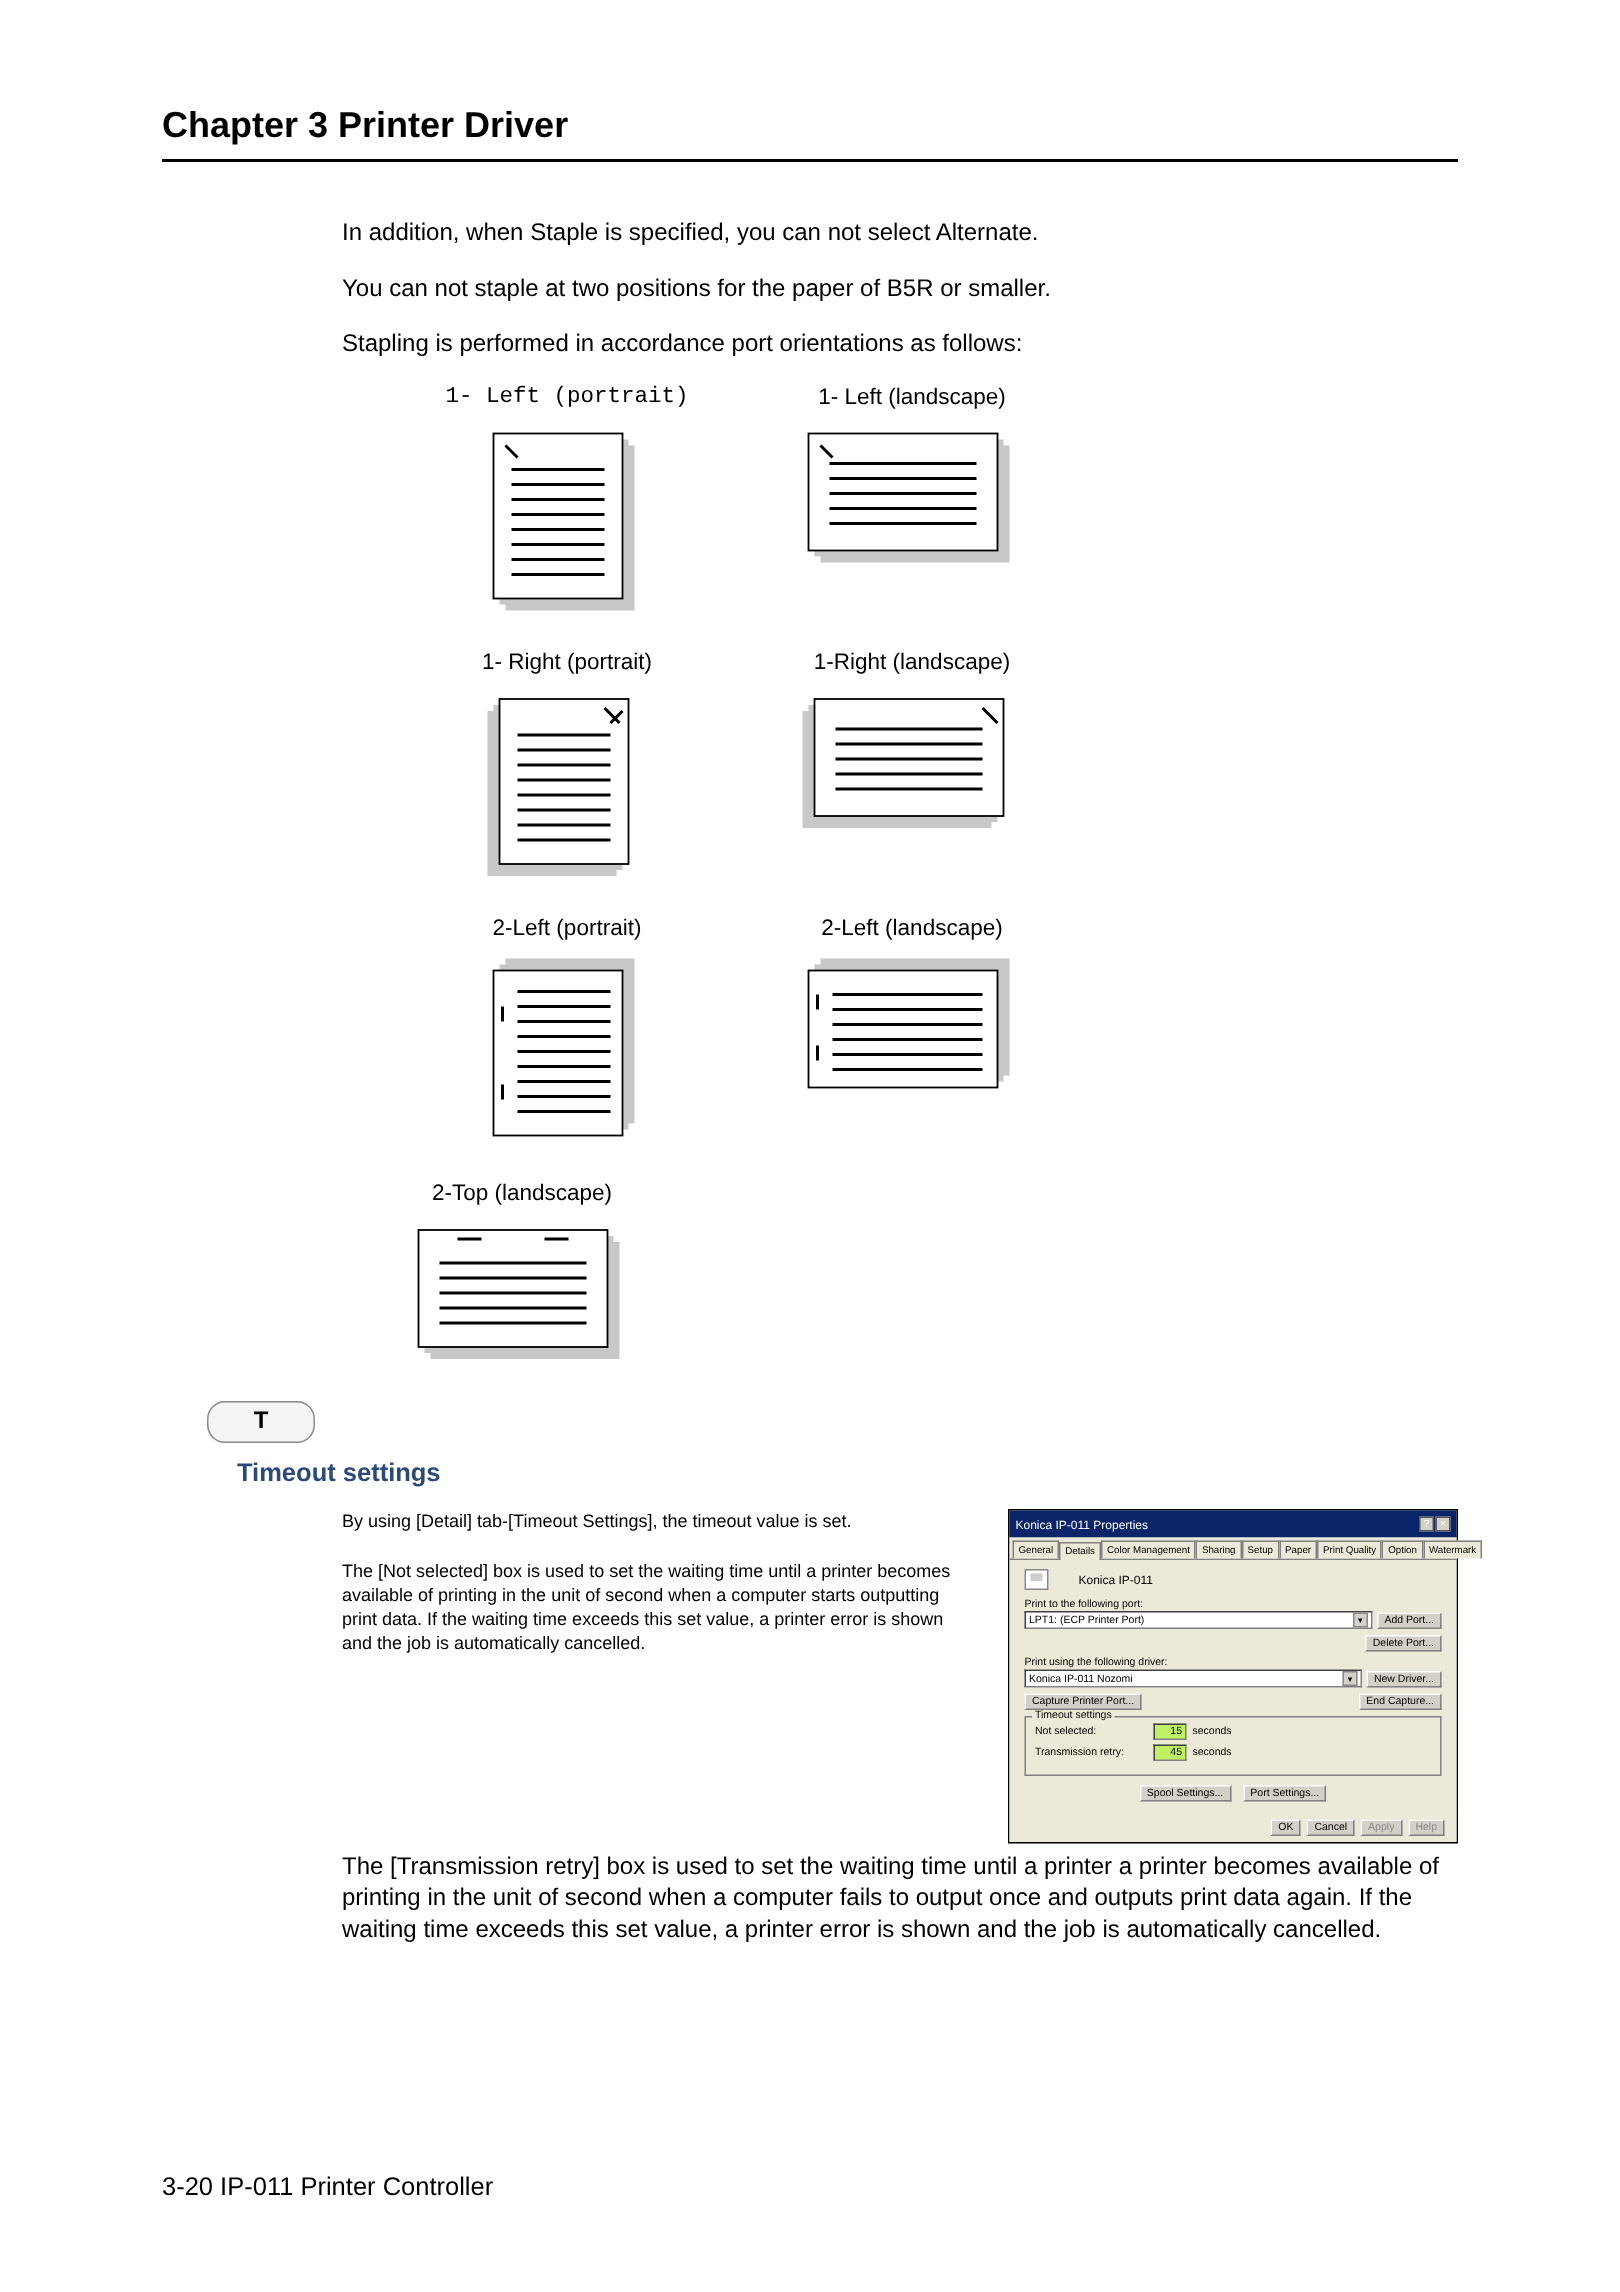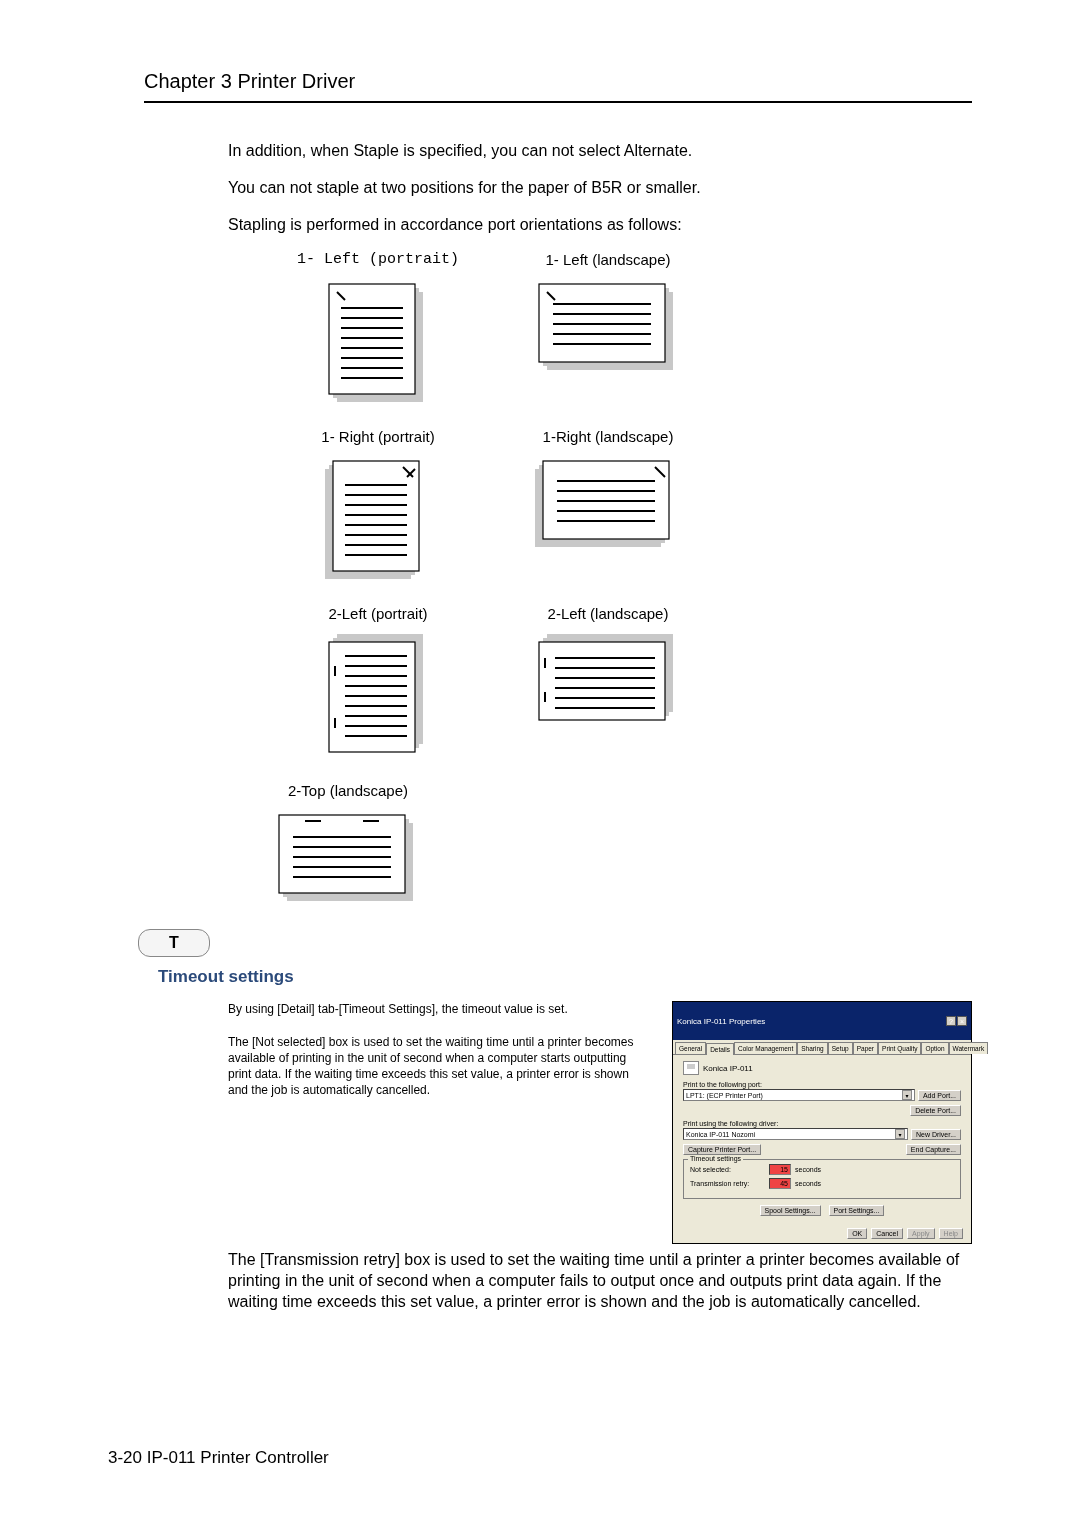--- a/index.html
+++ b/index.html
@@ -6,26 +6,25 @@
   body {
     width: 1080px;
     height: 1528px;
     background: #fff;
     font-family: Arial, Helvetica, sans-serif;
     color: #000;
     padding: 70px 108px 50px 108px;
     position: relative;
   }
   .chapter-title {
-    font-size: 20px;
-    font-weight: normal;
+    font-size: 24px;
+    font-weight: bold;
     padding-bottom: 8px;
     border-bottom: 2.5px solid #000;
     margin-bottom: 38px;
-    margin-left: 36px;
   }
   .content { margin-left: 120px; }
   .para { font-size: 16px; margin-bottom: 16px; line-height: 1.3; }
   .staple-table { margin-top: 8px; }
   .staple-row { display: flex; margin-bottom: 20px; }
   .staple-cell { width: 220px; }
   .staple-cell.wide { width: 240px; }
   .staple-label { font-size: 15px; margin-bottom: 10px; text-align: center; }
   .diagram { display: block; margin: 0 auto; }
   .t-badge {
@@ -55,50 +54,50 @@
   .dialog {
     width: 300px;
     border: 1px solid #000;
     font-size: 8px;
     background: #ece9d8;
     flex-shrink: 0;
   }
   .dialog-title {
     background: #0a246a;
     color: #fff;
-    padding: 14px 4px;
+    padding: 4px 4px;
     display: flex;
     justify-content: space-between;
     align-items: center;
     font-size: 8px;
   }
   .dialog-title-btns { display: flex; gap: 1px; }
   .dialog-title-btn { width: 10px; height: 10px; background: #d4d0c8; border: 1px solid #555; font-size: 7px; display:flex; align-items:center; justify-content:center;}
   .tabs { display: flex; border-bottom: 1px solid #808080; background: #ece9d8; padding-top: 2px; padding-left: 2px; gap: 0; font-size: 7px; }
   .tab { padding: 2px 3px; border: 1px solid #808080; border-bottom: none; background: #ece9d8; font-size: 6.5px; white-space: nowrap; }
   .tab.active { background: #ece9d8; position: relative; top: 1px; }
   .dialog-body { padding: 6px 10px 8px 10px; background:#ece9d8; }
-  .printer-row { display: flex; align-items:center; gap: 4px; margin-bottom: 6px; }
+  .printer-row { display: flex; align-items:center; gap: 20px; margin-bottom: 6px; }
   .printer-icon { width: 16px; height:14px; background:#fff; border:1px solid #888; position:relative;}
   .printer-icon::before { content:""; position:absolute; top:2px; left:3px; width:8px; height:5px; background:#ccc;}
   .dlabel { font-size: 7px; margin-bottom: 1px; }
   .dcombo { display:flex; gap: 3px; align-items:center; margin-bottom: 4px; }
   .combo {
     height: 12px; background:#fff; border:1px solid #808080; border-top-color:#404040; border-left-color:#404040;
     flex:1; font-size:7px; padding:0 2px; display:flex; align-items:center; justify-content:space-between;
   }
   .combo-arrow { width:10px; height:10px; background:#d4d0c8; border:1px solid #888; display:flex; align-items:center; justify-content:center; font-size:6px;}
   .dbtn {
     border:1px solid #808080; border-top-color:#fff; border-left-color:#fff; background:#d4d0c8;
     font-size:7px; padding:1px 4px; white-space:nowrap;
   }
   .fieldset { border:1px solid #808080; padding: 4px 6px 6px 6px; margin-top:4px; position:relative; font-size:7px; }
   .legend { position:absolute; top:-5px; left:4px; background:#ece9d8; padding:0 2px; font-size:7px; }
   .frow { display:flex; align-items:center; gap:4px; margin-bottom:3px; }
-  .finput { width:22px; height:11px; background:#ef4444; border:1px solid #808080; border-top-color:#404040; border-left-color:#404040; font-size:7px; text-align:right; padding-right:2px;}
+  .finput { width:22px; height:11px; background:#bef264; border:1px solid #808080; border-top-color:#404040; border-left-color:#404040; font-size:7px; text-align:right; padding-right:2px;}
   .flabel { flex:0 0 75px; font-size:7px; }
   .btnrow { display:flex; justify-content:center; gap:8px; margin-top:6px; font-size:7px;}
   .bottomrow { display:flex; justify-content:flex-end; gap:4px; padding:4px 8px; background:#ece9d8; }
   .bottomrow .dbtn.disabled { color:#888; }
   .footer {
     position: absolute;
     bottom: 60px;
     left: 108px;
     font-size: 17px;
   }

